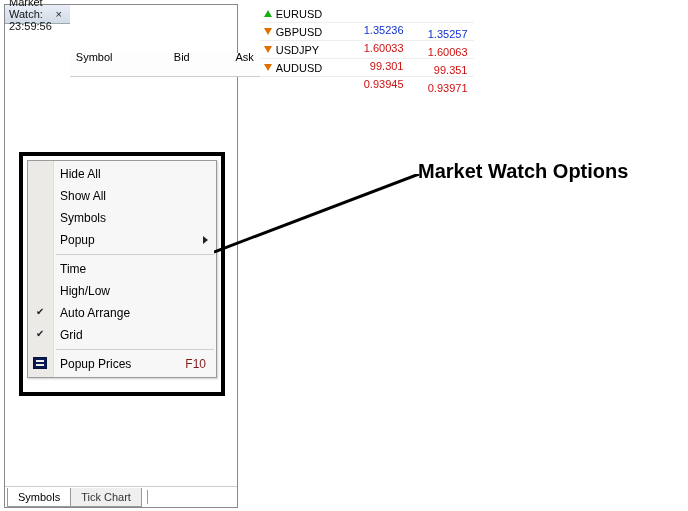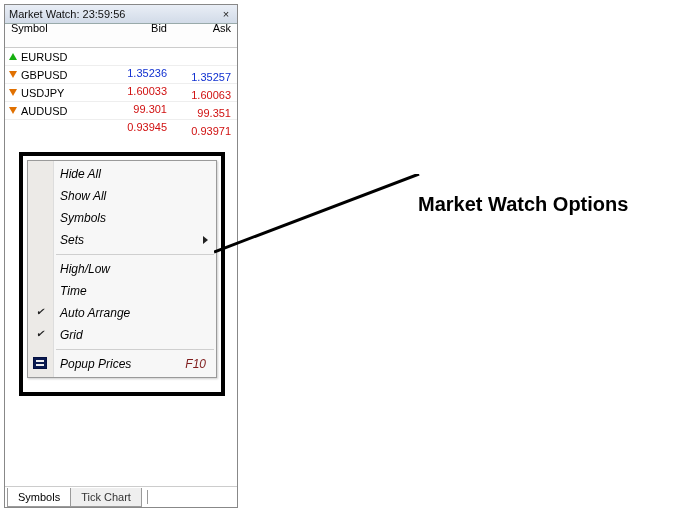--- a/index.html
+++ b/index.html
@@ -16,21 +16,21 @@
   }
   .panel {
     position: absolute;
     left: 4px;
     top: 4px;
     width: 234px;
     height: 504px;
     border: 1px solid #888;
     background: #fff;
     display: flex;
-    flex-direction: column;
+    flex-direction: row;
   }
   .titlebar {
     height: 19px;
     background: linear-gradient(to bottom, #e9eef6 0%, #d2dbe8 100%);
     border-bottom: 1px solid #9aa;
     display: flex;
     align-items: center;
     padding: 0 4px;
     color: #111;
     font-size: 11px;
@@ -42,20 +42,21 @@
     font-size: 11px; cursor: default;
     color: #222;
   }
   .columns {
     display: flex;
     height: 24px;
     border-bottom: 1px solid #ccc;
     background: #fdfdfd;
     align-items: center;
     padding: 0 6px 16px 4px;
+    margin-top: 48px;
   }
   .col-symbol { flex: 0 0 100px; text-align: left; padding-left: 2px;}
   .col-bid { flex: 1; text-align: right; padding-right: 4px;}
   .col-ask { flex: 0 0 60px; text-align: right; }
   .row {
     display: flex;
     height: 18px;
     align-items: center;
     border-bottom: 1px solid #eee;
     padding: 0 6px 0 4px;
@@ -79,21 +80,20 @@
     border-top: 7px solid #e07000;
   }
   .cmenu {
     position: absolute;
     left: 22px;
     top: 155px;
     width: 190px;
     background: #f7f7f7;
     border: 1px solid #9a9a9a;
     box-shadow: 1px 1px 2px rgba(0,0,0,0.2);
-    font-style: italic;
   }
   .cmenu .left-strip {
     position: absolute;
     left: 0; top: 0; bottom: 0;
     width: 26px;
     background: #eceae7;
     border-right: 1px solid #ddd;
   }
   .cmenu-inner { position: relative; padding: 2px 0; }
   .mitem {
@@ -189,21 +189,20 @@
     align-self: center;
   }
   .annot {
     position: absolute;
     left: 418px;
     top: 160px;
     font-weight: bold;
     font-size: 20px;
     color: #000;
     font-family: Arial, sans-serif;
-    margin-top: 33px;
   }
   .annot-line {
     position: absolute;
     left: 214px;
     top: 174px;
     width: 210px;
     height: 80px;
     pointer-events: none;
   }
 </style>
@@ -268,29 +267,29 @@
       <div class="mitem">
           <span>Hide All</span>
         </div>
       <div class="mitem">
           <span>Show All</span>
         </div>
       <div class="mitem">
           <span>Symbols</span>
         </div>
       <div class="mitem">
-        <span>Sets</span>
+        <span>Popup</span>
         <span class="sub-arrow"></span>
       </div>
       <div class="msep"></div>
       <div class="mitem">
+          <span>Time</span>
+        </div>
+      <div class="mitem">
           <span>High/Low</span>
-        </div>
-      <div class="mitem">
-          <span>Time</span>
         </div>
       <div class="mitem">
         <span class="check">✔</span>
         <span>Auto Arrange</span>
       </div>
       <div class="mitem">
         <span class="check">✔</span>
         <span>Grid</span>
       </div>
       <div class="msep"></div>

